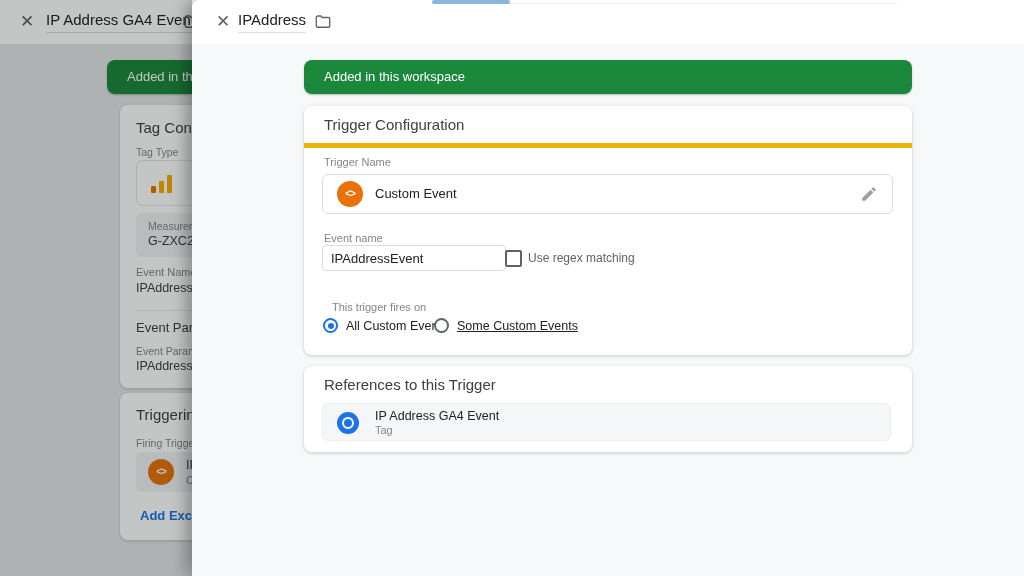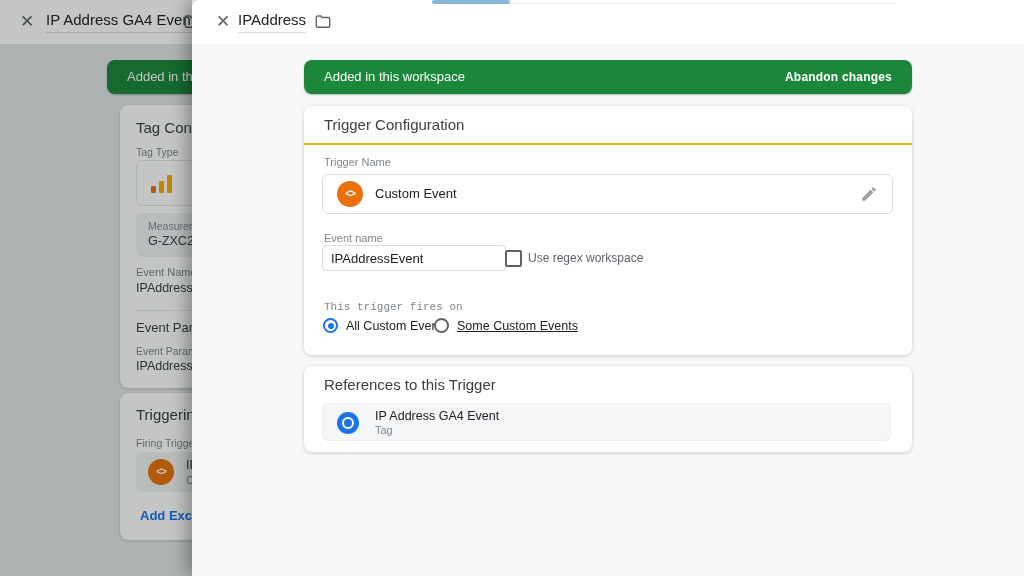--- a/index.html
+++ b/index.html
@@ -46,21 +46,21 @@
   .progress-track{position:absolute;left:240px;top:3px;width:465px;height:1px;
                   background:#ededed;}
   .progress-bar{position:absolute;left:240px;top:0;width:78px;height:4px;
                 background:#8ab7d9;border-radius:2px;}
   .rp-banner{left:112px;top:60px;width:608px;}
   .gb-action{position:absolute;right:20px;top:0;line-height:34px;font-size:12px;
              font-weight:600;color:#ffffff;letter-spacing:0.2px;cursor:pointer;}
   .big-card{position:absolute;left:112px;width:608px;background:#fff;border-radius:8px;
             box-shadow:0 1px 3px 1px rgba(0,0,0,0.12);}
   .card-head{height:37px;line-height:37px;padding:0 20px;font-size:15px;color:#3c4043;
-             border-bottom:2px solid #eab308;}
+             border-bottom:5px solid #eab308;}
   .card-head.no-line{border-bottom:none;}
   .type-row{position:absolute;left:18px;top:68px;width:569px;height:38px;background:#fff;
             border:1px solid #dadce0;border-radius:6px;}
   .type-row .ce-icon{position:absolute;left:14px;top:6px;}
   .type-row .type-label{position:absolute;left:52px;top:0;line-height:38px;font-size:13px;
                         font-weight:500;color:#202124;}
   .pencil{position:absolute;right:14px;top:10px;width:18px;height:18px;cursor:pointer;}
   .text-input{position:absolute;left:18px;top:139px;width:166px;height:24px;
               border:1px solid #dadce0;border-radius:4px;background:#fff;
               font-family:"Liberation Sans",sans-serif;font-size:13px;color:#202124;
@@ -154,44 +154,43 @@
         <svg viewBox="0 0 24 24" width="18" height="18">
             <path d="M3 6a2 2 0 0 1 2-2h4l2 2h8a2 2 0 0 1 2 2v9a2 2 0 0 1-2 2H5a2 2 0 0 1-2-2z" fill="none" stroke="#5f6368" stroke-width="1.8"></path>
           </svg>
       </span>
     </div>
     <div class="progress-track"></div>
     <div class="progress-bar"></div>
 
     <div class="green-banner rp-banner">
       <span class="gb-text">Added in this workspace</span>
-      <span class="gb-action">Abandon changes</span>
     </div>
 
     <div class="big-card" style="top:106px;height:249px;">
       <div class="card-head">Trigger Configuration</div>
 
       <span class="lbl" style="left:20px;top:50px;font-size:11px;">Trigger Name</span>
 
       <div class="type-row">
         <span class="ce-icon">&lt;&gt;</span>
         <span class="type-label">Custom Event</span>
         <span class="pencil">
           <svg viewBox="0 0 24 24" width="18" height="18">
               <path d="M3 17.25V21h3.75L17.81 9.94l-3.75-3.75L3 17.25zM20.71 7.04a1 1 0 0 0 0-1.41l-2.34-2.34a1 1 0 0 0-1.41 0l-1.83 1.83 3.75 3.75 1.83-1.83z" fill="#9aa0a6"></path>
             </svg>
         </span>
       </div>
 
       <span class="lbl" style="left:20px;top:126px;font-size:11px;">Event name</span>
       <input class="text-input" type="text" value="IPAddressEvent" style="">
       <span class="checkbox"></span>
-      <span class="cb-label">Use regex workspace</span>
-
-      <span class="lbl" style="left:20px;top:195px;font-size:11px;font-family:Liberation Mono, monospace;">This trigger fires on</span>
+      <span class="cb-label">Use regex matching</span>
+
+      <span class="lbl" style="left:28px;top:195px;font-size:11px;">This trigger fires on</span>
 
       <span class="radio sel" style="left:19px;top:212px;"></span>
       <span class="radio-label" style="left:42px;top:213px;">All Custom Events</span>
       <span class="radio unsel" style="left:130px;top:212px;"></span>
       <span class="radio-label" style="left:153px;top:213px;text-decoration:underline;">Some Custom Events</span>
     </div>
 
     <div class="big-card" style="top:366px;height:86px;">
       <div class="card-head no-line">References to this Trigger</div>
       <div class="ref-row">

